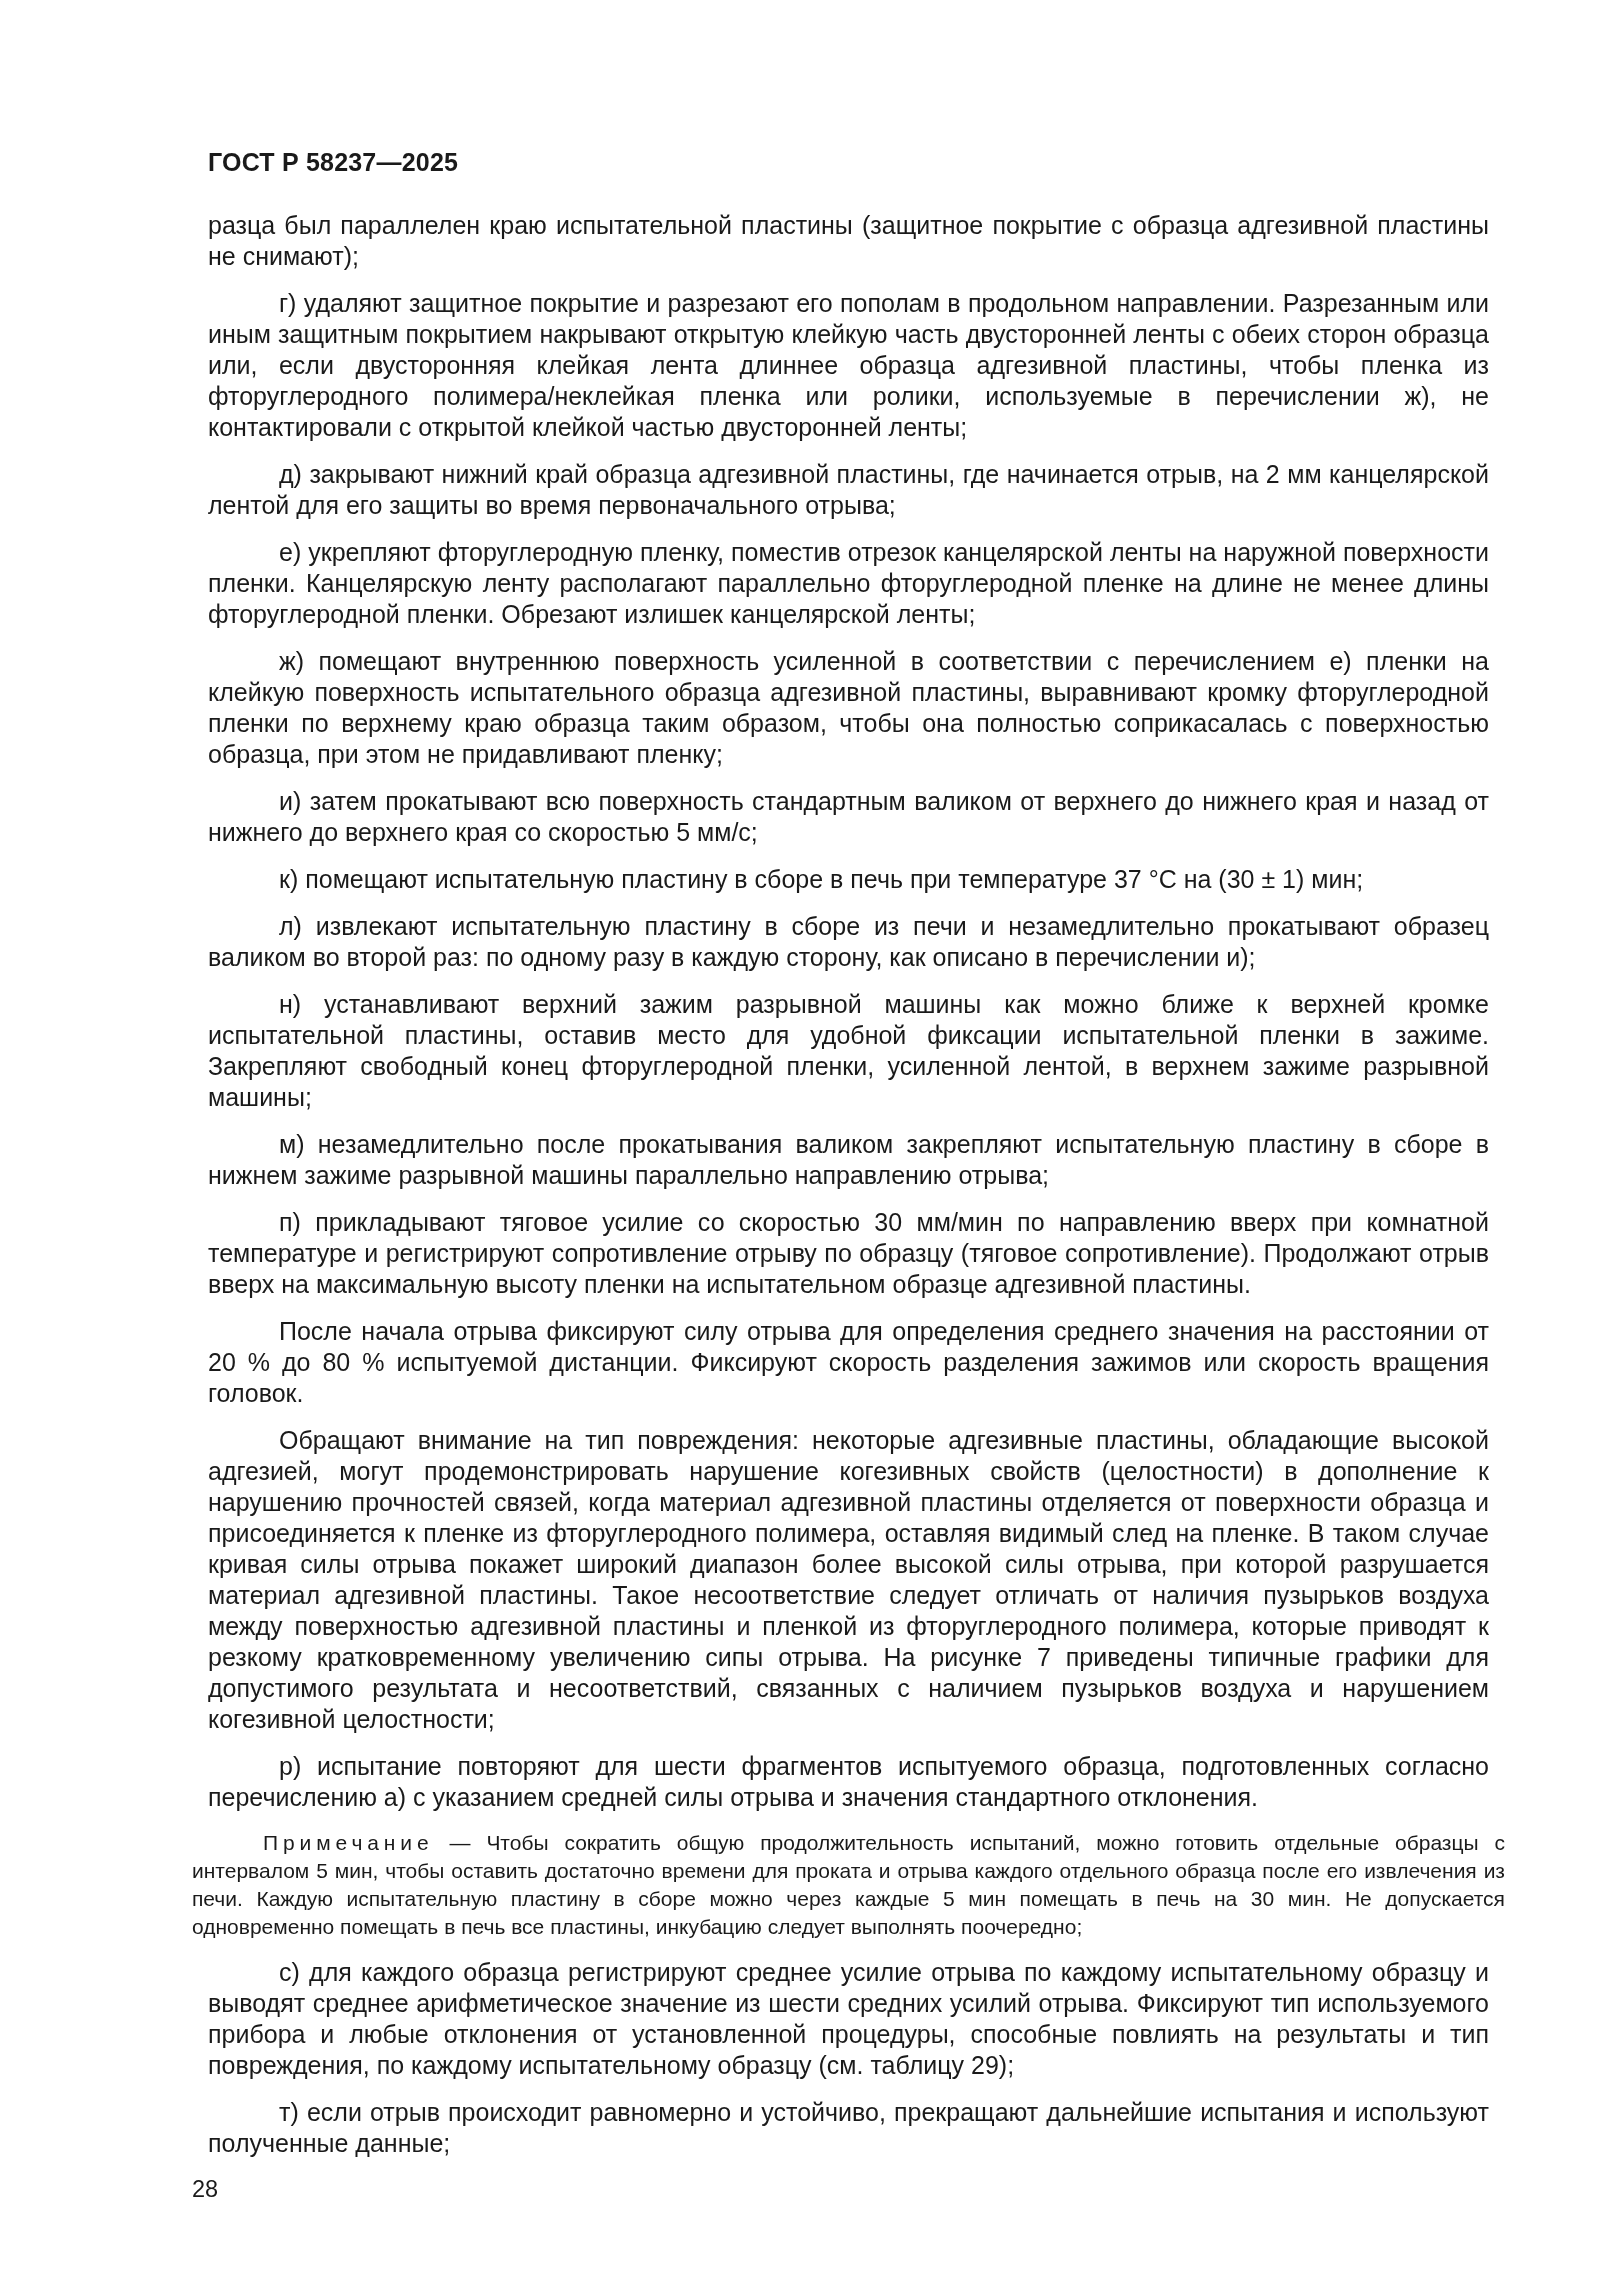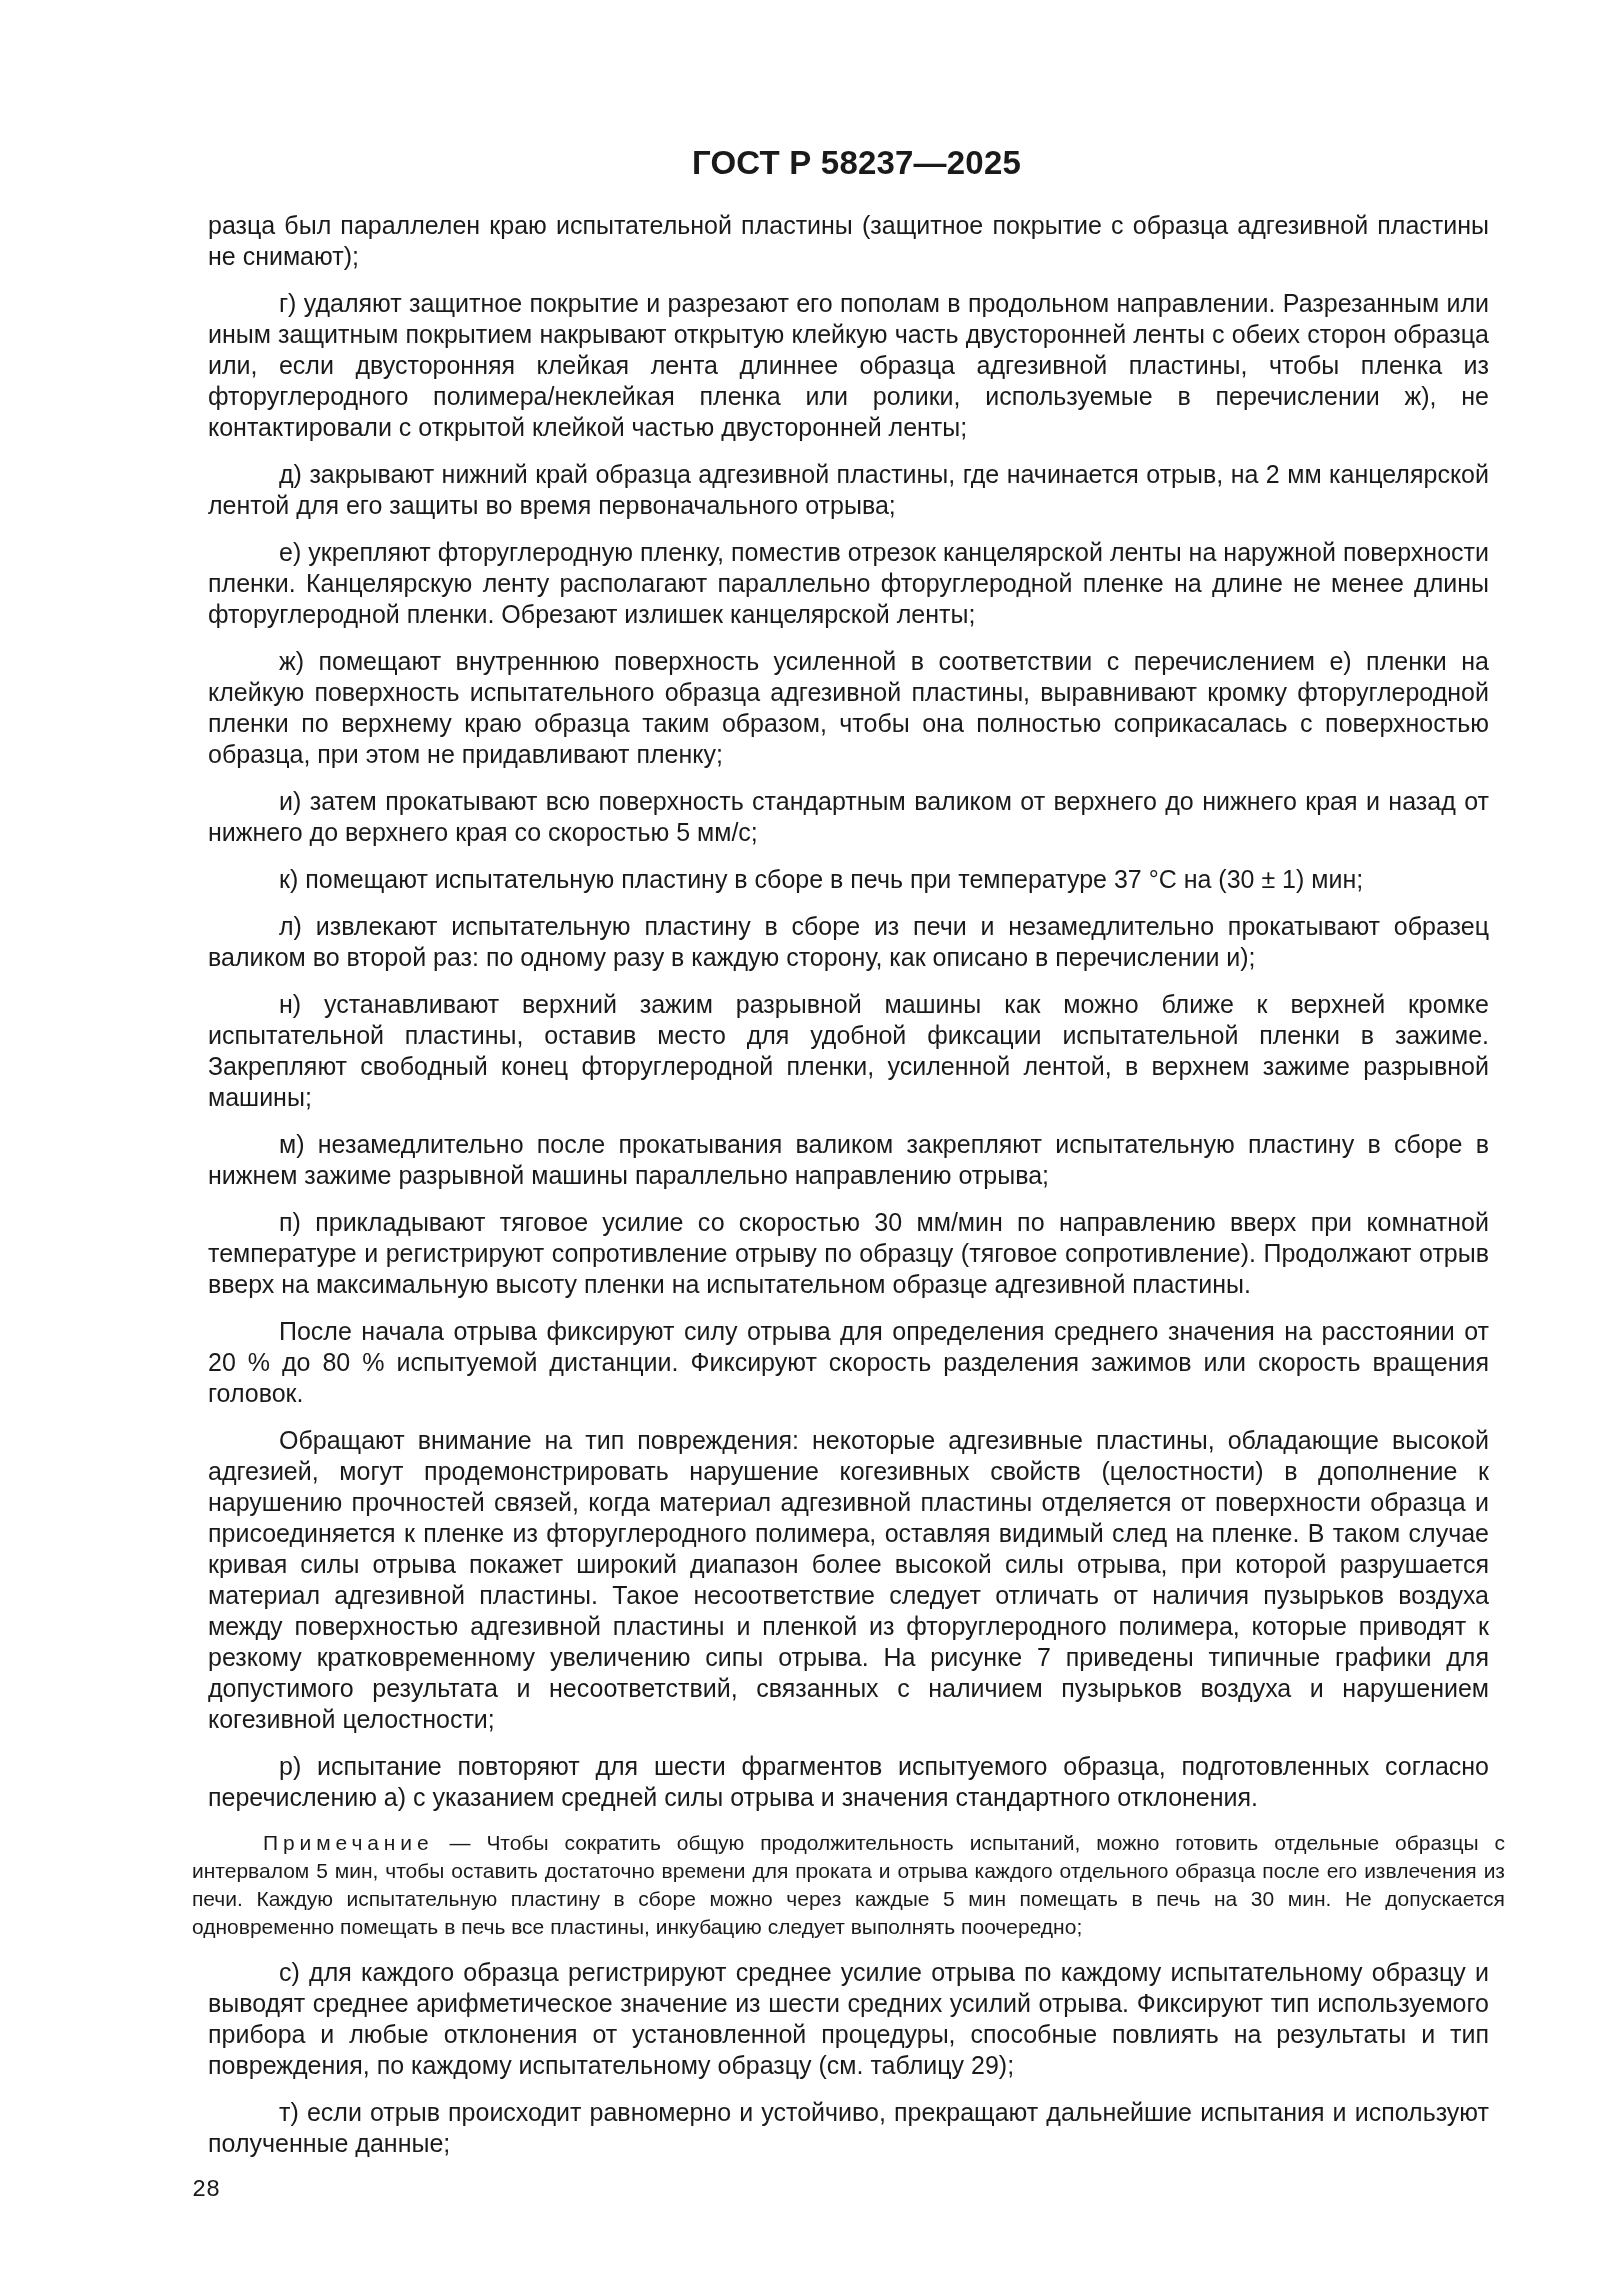--- a/index.html
+++ b/index.html
@@ -16,25 +16,24 @@
       font-family: "Liberation Sans", "DejaVu Sans", sans-serif;
     }
     .page {
       position: absolute;
       left: 192px;
       top: 147px;
       width: 1313px;
     }
     .doc-header {
       font-weight: bold;
-      font-size: 33px;
+      font-size: 25px;
       line-height: 31px;
       letter-spacing: 0.2px;
       margin: 0 0 32px 16px;
-      text-align: center;
     }
     .body-text {
       font-size: 25px;
       line-height: 31px;
       text-align: justify;
       hyphens: manual;
     }
     .body-text p {
       margin: 16px;
       text-indent: 0;
@@ -49,21 +48,20 @@
       margin: 13.7px 0 15.7px 0;
       text-indent: 71px;
     }
     .note .note-label {
       letter-spacing: 4.9px;
     }
     .page-number {
       font-size: 23.5px;
       line-height: 29px;
       margin-top: 3px;
-      font-family: Liberation Mono, monospace;
     }
   </style>
 </head>
 <body>
 
 <div class="page">
   <div class="doc-header">ГОСТ Р 58237—2025</div>
 
   <div class="body-text">
     <p>разца был параллелен краю испытательной пластины (защитное покрытие с образца адгезивной пластины не снимают);</p>

